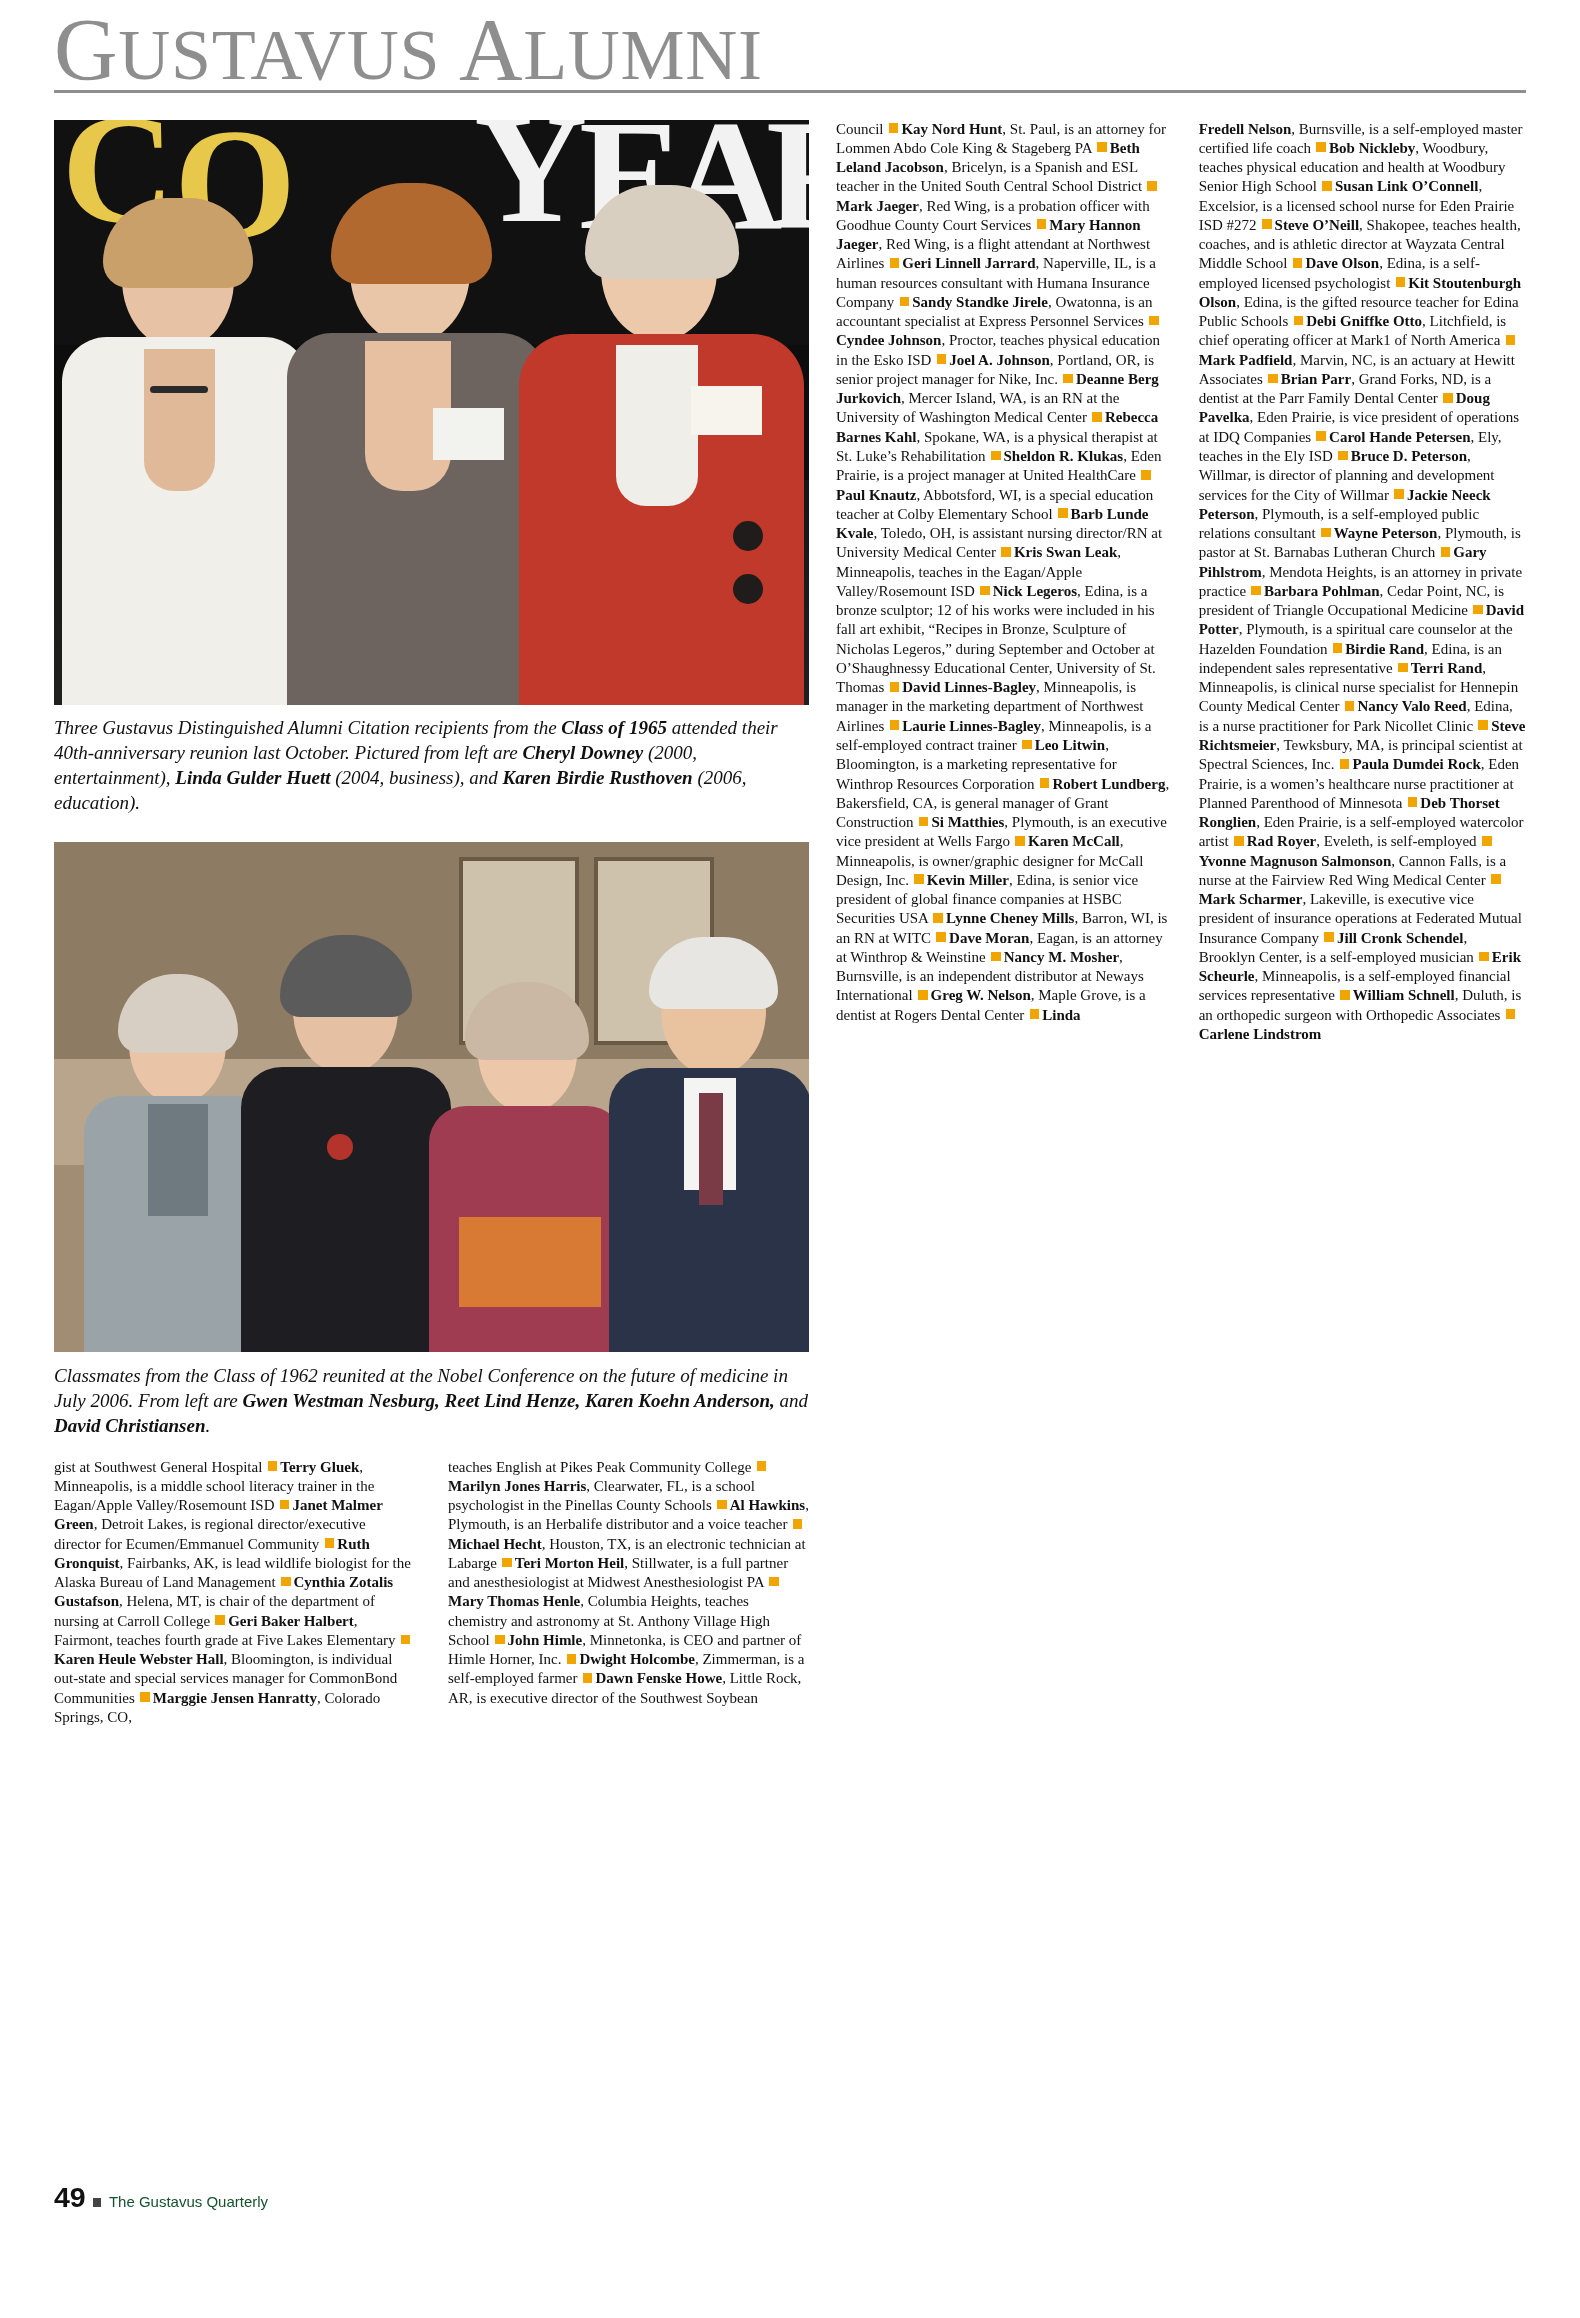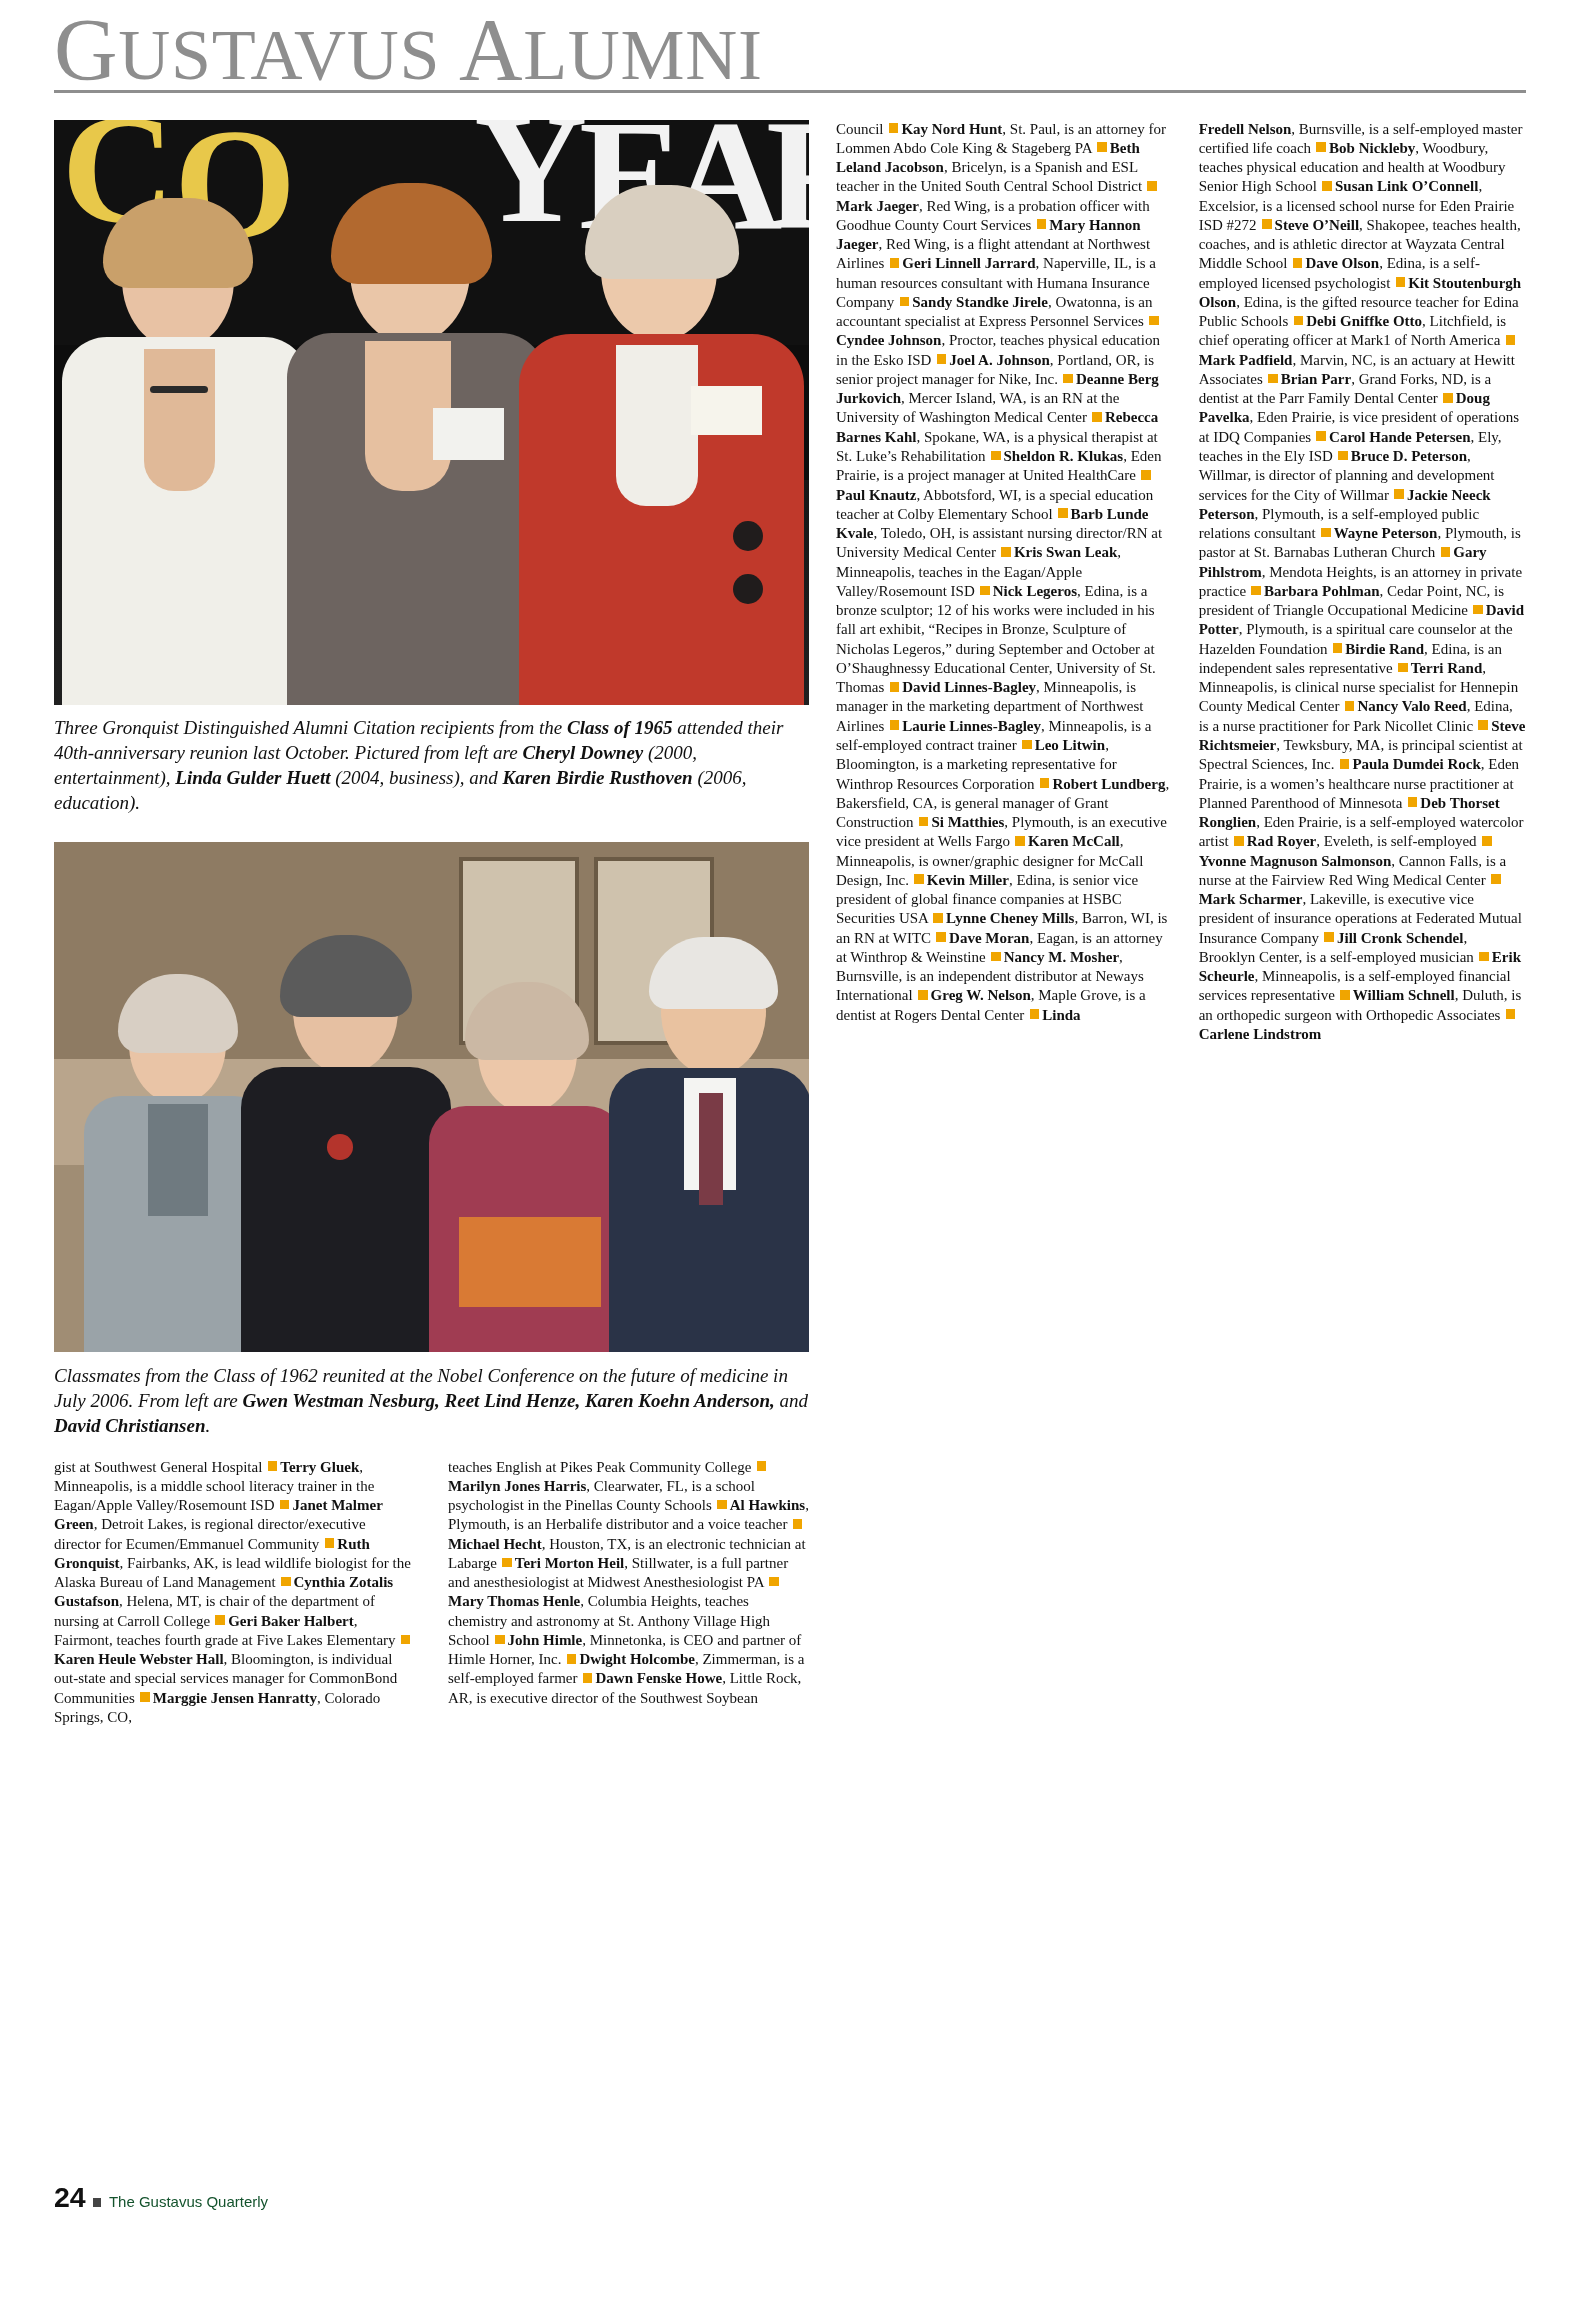--- a/index.html
+++ b/index.html
@@ -227,21 +227,21 @@
           <div style="position:absolute; left:66px; top:-13.5px; width:154px; height:94px; background:#d9cfc0; border-radius:79px 79px 30px 30px;"></div>
           <div class="torso" style="left:0; top:135px; width:285px; height:382px; background:#c0392b; border-radius:52px 52px 0 0;"></div>
           <div style="position:absolute; left:97px; top:146px; width:82px; height:161px; background:#f0eee8; border-radius:0 0 30px 30px;"></div>
           <div style="position:absolute; left:172px; top:187px; width:71px; height:49px; background:#f6f4ec;"></div>
           <div style="position:absolute; left:214px; top:322px; width:30px; height:30px; border-radius:50%; background:#201c1c;"></div>
           <div style="position:absolute; left:214px; top:375px; width:30px; height:30px; border-radius:50%; background:#201c1c;"></div>
         </div>
       </div>
 
       <div class="caption">
-        <span>Three Gronquist Distinguished Alumni Citation recipients from the </span><b>Class of 1965</b><span> attended their 40th-anniversary reunion last October. Pictured from left are </span><b>Cheryl Downey</b><span> (2000, entertainment), </span><b>Linda Gulder Huett</b><span> (2004, business), and </span><b>Karen Birdie Rusthoven</b><span> (2006, education).</span>
+        <span>Three Gustavus Distinguished Alumni Citation recipients from the </span><b>Class of 1965</b><span> attended their 40th-anniversary reunion last October. Pictured from left are </span><b>Cheryl Downey</b><span> (2000, entertainment), </span><b>Linda Gulder Huett</b><span> (2004, business), and </span><b>Karen Birdie Rusthoven</b><span> (2006, education).</span>
       </div>
 
       <div class="photo photo-2" style="margin-top:27px;">
         <div class="p2-bg"></div>
         <div class="p2-wall"></div>
         <div class="p2-window" style="left:405px;"></div>
         <div class="p2-window" style="left:540px;"></div>
         <div class="p2-floor"></div>
 
         <div class="person" style="left:30px; top:142px; width:187px; height:375px;">
@@ -284,19 +284,19 @@
       </div>
     </div>
 
     <div class="col-mid body-col">Council <span class="sq"></span><b>Kay Nord Hunt</b>, St. Paul, is an attorney for Lommen Abdo Cole King &amp; Stageberg PA <span class="sq"></span><b>Beth Leland Jacobson</b>, Bricelyn, is a Spanish and ESL teacher in the United South Central School District <span class="sq"></span><b>Mark Jaeger</b>, Red Wing, is a probation officer with Goodhue County Court Services <span class="sq"></span><b>Mary Hannon Jaeger</b>, Red Wing, is a flight attendant at Northwest Airlines <span class="sq"></span><b>Geri Linnell Jarrard</b>, Naperville, IL, is a human resources consultant with Humana Insurance Company <span class="sq"></span><b>Sandy Standke Jirele</b>, Owatonna, is an accountant specialist at Express Personnel Services <span class="sq"></span><b>Cyndee Johnson</b>, Proctor, teaches physical education in the Esko ISD <span class="sq"></span><b>Joel A. Johnson</b>, Portland, OR, is senior project manager for Nike, Inc. <span class="sq"></span><b>Deanne Berg Jurkovich</b>, Mercer Island, WA, is an RN at the University of Washington Medical Center <span class="sq"></span><b>Rebecca Barnes Kahl</b>, Spokane, WA, is a physical therapist at St. Luke’s Rehabilitation <span class="sq"></span><b>Sheldon R. Klukas</b>, Eden Prairie, is a project manager at United HealthCare <span class="sq"></span><b>Paul Knautz</b>, Abbotsford, WI, is a special education teacher at Colby Elementary School <span class="sq"></span><b>Barb Lunde Kvale</b>, Toledo, OH, is assistant nursing director/RN at University Medical Center <span class="sq"></span><b>Kris Swan Leak</b>, Minneapolis, teaches in the Eagan/Apple Valley/Rosemount ISD <span class="sq"></span><b>Nick Legeros</b>, Edina, is a bronze sculptor; 12 of his works were included in his fall art exhibit, “Recipes in Bronze, Sculpture of Nicholas Legeros,” during September and October at O’Shaughnessy Educational Center, University of St. Thomas <span class="sq"></span><b>David Linnes-Bagley</b>, Minneapolis, is manager in the marketing department of Northwest Airlines <span class="sq"></span><b>Laurie Linnes-Bagley</b>, Minneapolis, is a self-employed contract trainer <span class="sq"></span><b>Leo Litwin</b>, Bloomington, is a marketing representative for Winthrop Resources Corporation <span class="sq"></span><b>Robert Lundberg</b>, Bakersfield, CA, is general manager of Grant Construction <span class="sq"></span><b>Si Matthies</b>, Plymouth, is an executive vice president at Wells Fargo <span class="sq"></span><b>Karen McCall</b>, Minneapolis, is owner/graphic designer for McCall Design, Inc. <span class="sq"></span><b>Kevin Miller</b>, Edina, is senior vice president of global finance companies at HSBC Securities USA <span class="sq"></span><b>Lynne Cheney Mills</b>, Barron, WI, is an RN at WITC <span class="sq"></span><b>Dave Moran</b>, Eagan, is an attorney at Winthrop &amp; Weinstine <span class="sq"></span><b>Nancy M. Mosher</b>, Burnsville, is an independent distributor at Neways International <span class="sq"></span><b>Greg W. Nelson</b>, Maple Grove, is a dentist at Rogers Dental Center <span class="sq"></span><b>Linda</b></div>
 
     <div class="col-right body-col"><b>Fredell Nelson</b>, Burnsville, is a self-employed master certified life coach <span class="sq"></span><b>Bob Nickleby</b>, Woodbury, teaches physical education and health at Woodbury Senior High School <span class="sq"></span><b>Susan Link O’Connell</b>, Excelsior, is a licensed school nurse for Eden Prairie ISD #272 <span class="sq"></span><b>Steve O’Neill</b>, Shakopee, teaches health, coaches, and is athletic director at Wayzata Central Middle School <span class="sq"></span><b>Dave Olson</b>, Edina, is a self-employed licensed psychologist <span class="sq"></span><b>Kit Stoutenburgh Olson</b>, Edina, is the gifted resource teacher for Edina Public Schools <span class="sq"></span><b>Debi Gniffke Otto</b>, Litchfield, is chief operating officer at Mark1 of North America <span class="sq"></span><b>Mark Padfield</b>, Marvin, NC, is an actuary at Hewitt Associates <span class="sq"></span><b>Brian Parr</b>, Grand Forks, ND, is a dentist at the Parr Family Dental Center <span class="sq"></span><b>Doug Pavelka</b>, Eden Prairie, is vice president of operations at IDQ Companies <span class="sq"></span><b>Carol Hande Petersen</b>, Ely, teaches in the Ely ISD <span class="sq"></span><b>Bruce D. Peterson</b>, Willmar, is director of planning and development services for the City of Willmar <span class="sq"></span><b>Jackie Neeck Peterson</b>, Plymouth, is a self-employed public relations consultant <span class="sq"></span><b>Wayne Peterson</b>, Plymouth, is pastor at St. Barnabas Lutheran Church <span class="sq"></span><b>Gary Pihlstrom</b>, Mendota Heights, is an attorney in private practice <span class="sq"></span><b>Barbara Pohlman</b>, Cedar Point, NC, is president of Triangle Occupational Medicine <span class="sq"></span><b>David Potter</b>, Plymouth, is a spiritual care counselor at the Hazelden Foundation <span class="sq"></span><b>Birdie Rand</b>, Edina, is an independent sales representative <span class="sq"></span><b>Terri Rand</b>, Minneapolis, is clinical nurse specialist for Hennepin County Medical Center <span class="sq"></span><b>Nancy Valo Reed</b>, Edina, is a nurse practitioner for Park Nicollet Clinic <span class="sq"></span><b>Steve Richtsmeier</b>, Tewksbury, MA, is principal scientist at Spectral Sciences, Inc. <span class="sq"></span><b>Paula Dumdei Rock</b>, Eden Prairie, is a women’s healthcare nurse practitioner at Planned Parenthood of Minnesota <span class="sq"></span><b>Deb Thorset Ronglien</b>, Eden Prairie, is a self-employed watercolor artist <span class="sq"></span><b>Rad Royer</b>, Eveleth, is self-employed <span class="sq"></span><b>Yvonne Magnuson Salmonson</b>, Cannon Falls, is a nurse at the Fairview Red Wing Medical Center <span class="sq"></span><b>Mark Scharmer</b>, Lakeville, is executive vice president of insurance operations at Federated Mutual Insurance Company <span class="sq"></span><b>Jill Cronk Schendel</b>, Brooklyn Center, is a self-employed musician <span class="sq"></span><b>Erik Scheurle</b>, Minneapolis, is a self-employed financial services representative <span class="sq"></span><b>William Schnell</b>, Duluth, is an orthopedic surgeon with Orthopedic Associates <span class="sq"></span><b>Carlene Lindstrom</b></div>
 
   </div>
 
   <div class="footer">
-    <span class="folio">24</span>
+    <span class="folio">49</span>
     <span class="footer-sq"></span>
     <span class="footer-text">The Gustavus Quarterly</span>
   </div>
 
 </div>
 
 
 </body></html>

